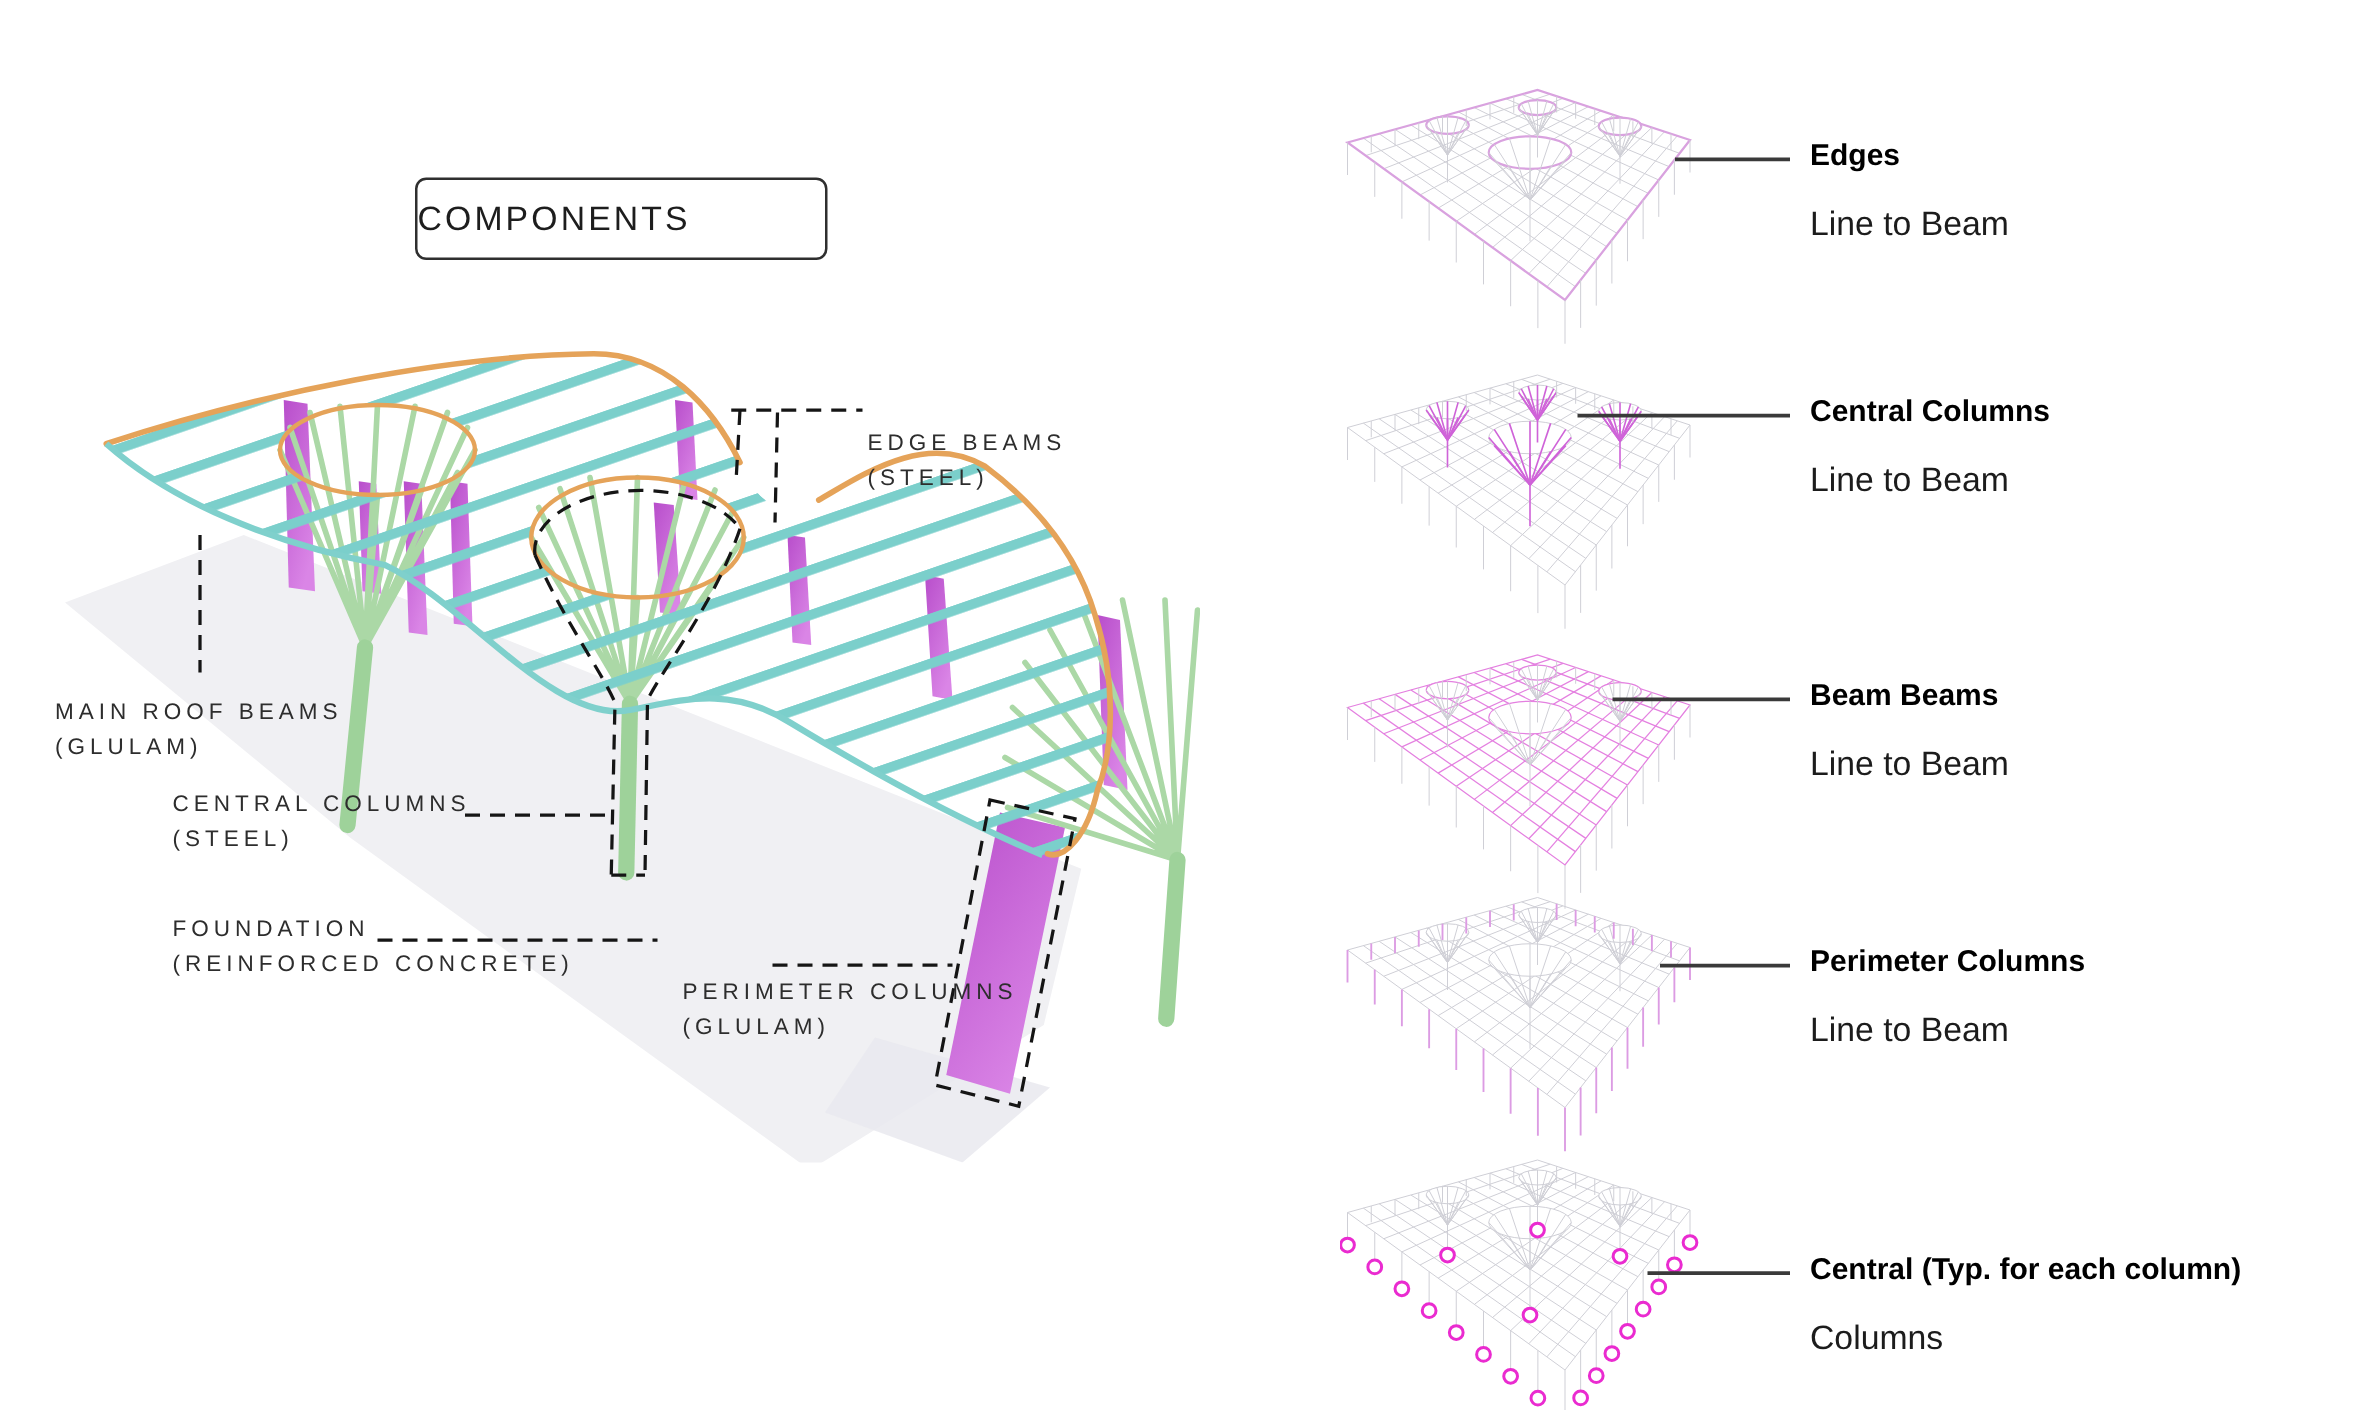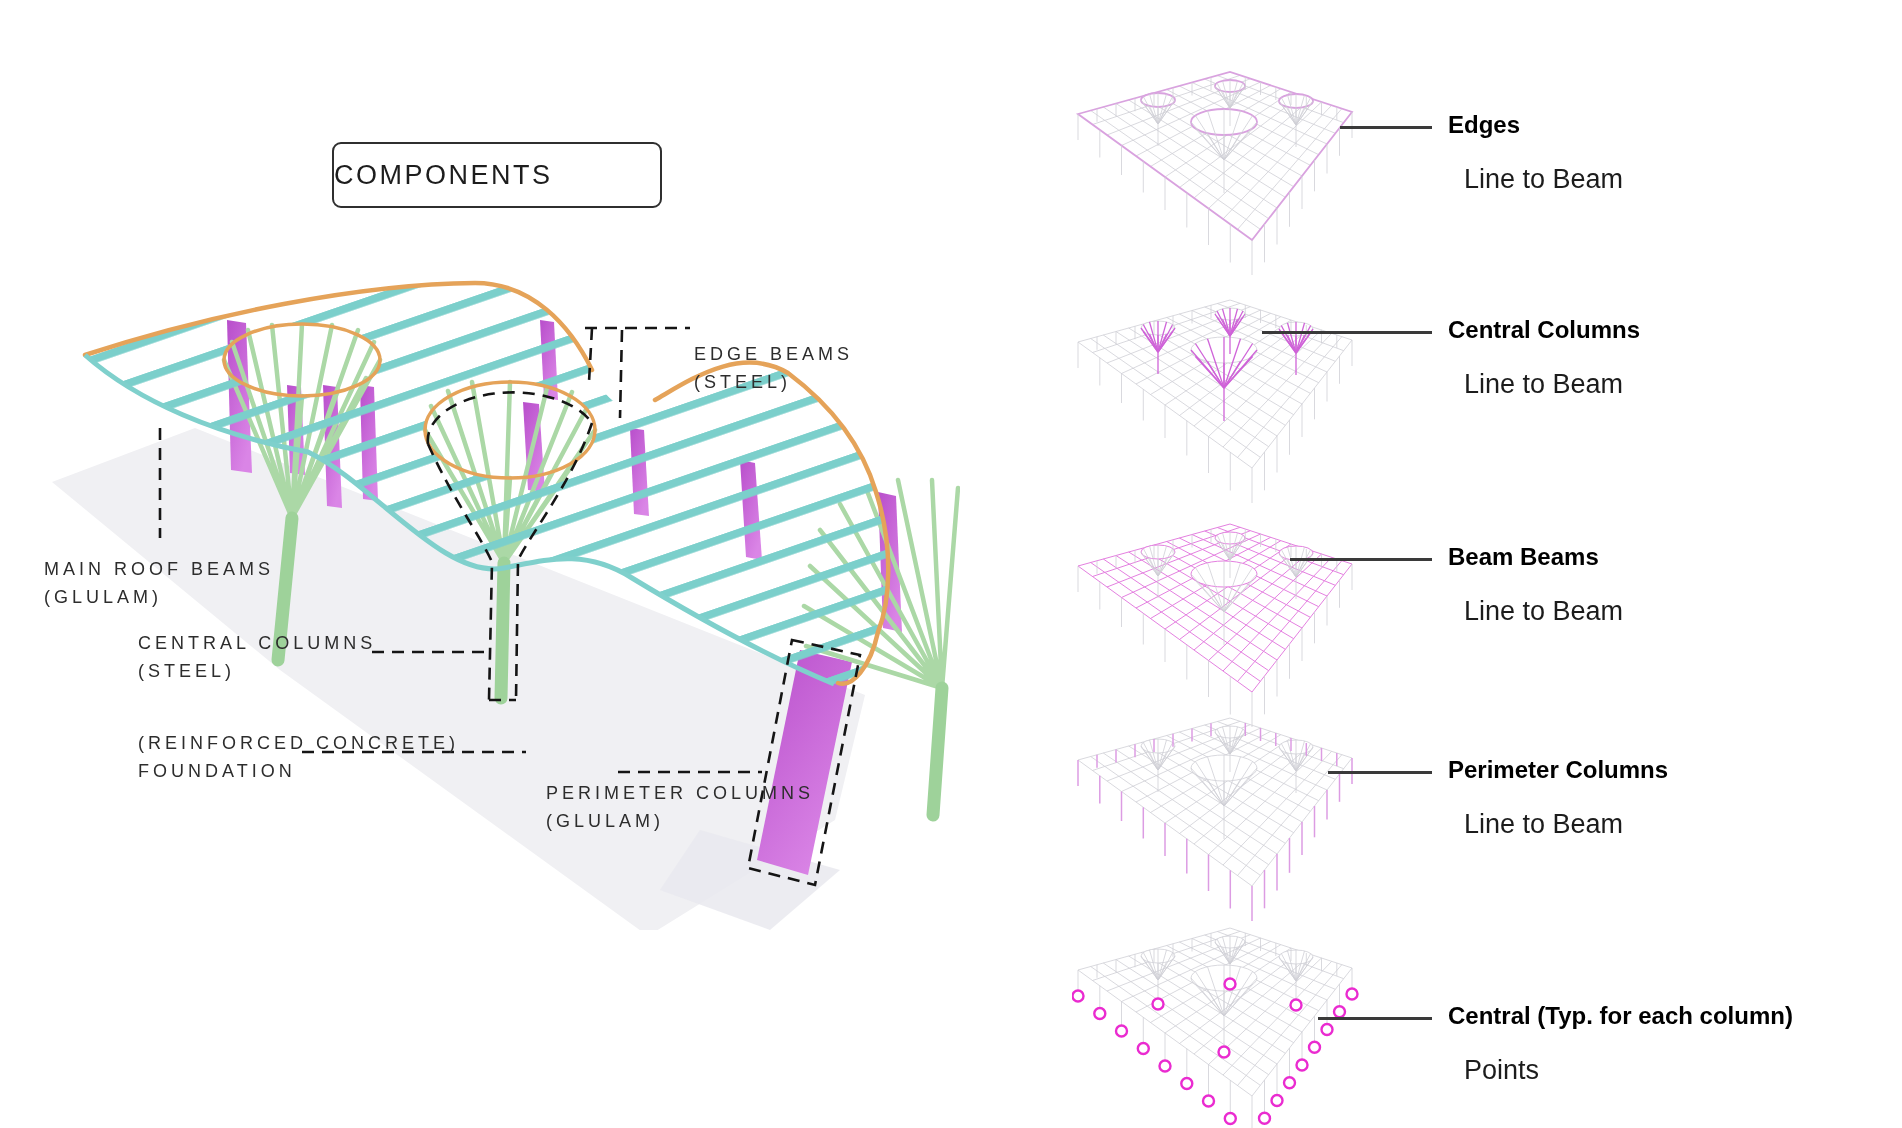--- a/index.html
+++ b/index.html
@@ -22,21 +22,21 @@
     font-size:18px;letter-spacing:4px;font-weight:500;color:#2d2d2d;
     line-height:1.55;white-space:nowrap;
   }
   
   .wire-box{left:1072px;width:330px;height:215px;}
   .connector{height:3px;background:#3a3a3a;}
   .legend-title{
     left:1448px;font-size:24px;font-weight:700;color:#000;white-space:nowrap;line-height:34px;
   }
   .legend-sub{
-    left:1448px;font-size:27px;font-weight:400;color:#1c1c1c;white-space:nowrap;line-height:34px;margin-left:16px;
+    left:1448px;font-size:27px;font-weight:400;color:#1c1c1c;white-space:nowrap;line-height:34px;
   }
 </style>
 </head>
 <body>
 
 <div class="abs title-box">
   <span>COMPONENTS</span>
 </div>
 
 <svg class="abs" style="left:40px;top:230px;" width="920" height="700" viewBox="0 0 920 700">
@@ -149,22 +149,22 @@
 </div>
 <div class="abs callout" style="left:44px;top:556px;">
   <div>MAIN ROOF BEAMS</div>
   <div>(GLULAM)</div>
 </div>
 <div class="abs callout" style="left:138px;top:630px;">
   <div>CENTRAL COLUMNS</div>
   <div>(STEEL)</div>
 </div>
 <div class="abs callout" style="left:138px;top:730px;">
+  <div>FOUNDATION</div>
   <div>(REINFORCED CONCRETE)</div>
-  <div>FOUNDATION</div>
 </div>
 <div class="abs callout" style="left:546px;top:780px;">
   <div>PERIMETER COLUMNS</div>
   <div>(GLULAM)</div>
 </div>
 
 <div class="abs wire-box" style="top:60px;"><svg viewBox="0 0 330 215" width="330" height="215">
       <g stroke="#cfcfd6" stroke-width="0.8" fill="none">
         <line x1="18.7" y1="50.5" x2="188.3" y2="169.3"></line>
         <line x1="20.5" y1="64.5" x2="168.2" y2="15.3"></line>
@@ -802,13 +802,13 @@
         <circle cx="267.5" cy="95.8" r="5.5"></circle>
         <circle cx="280.0" cy="78.0" r="5.5"></circle>
         <circle cx="86" cy="88" r="5.5"></circle>
         <circle cx="158" cy="68" r="5.5"></circle>
         <circle cx="224" cy="89" r="5.5"></circle>
         <circle cx="152" cy="136" r="5.5"></circle>
       </g>
     </svg></div>
 <div class="abs connector" style="left:1318px;top:1017px;width:114px;"></div>
 <div class="abs legend-title" style="top:999px;">Central (Typ. for each column)</div>
-<div class="abs legend-sub" style="top:1053px;">Points</div>
+<div class="abs legend-sub" style="top:1053px;">Columns</div>
 
 </body></html>

